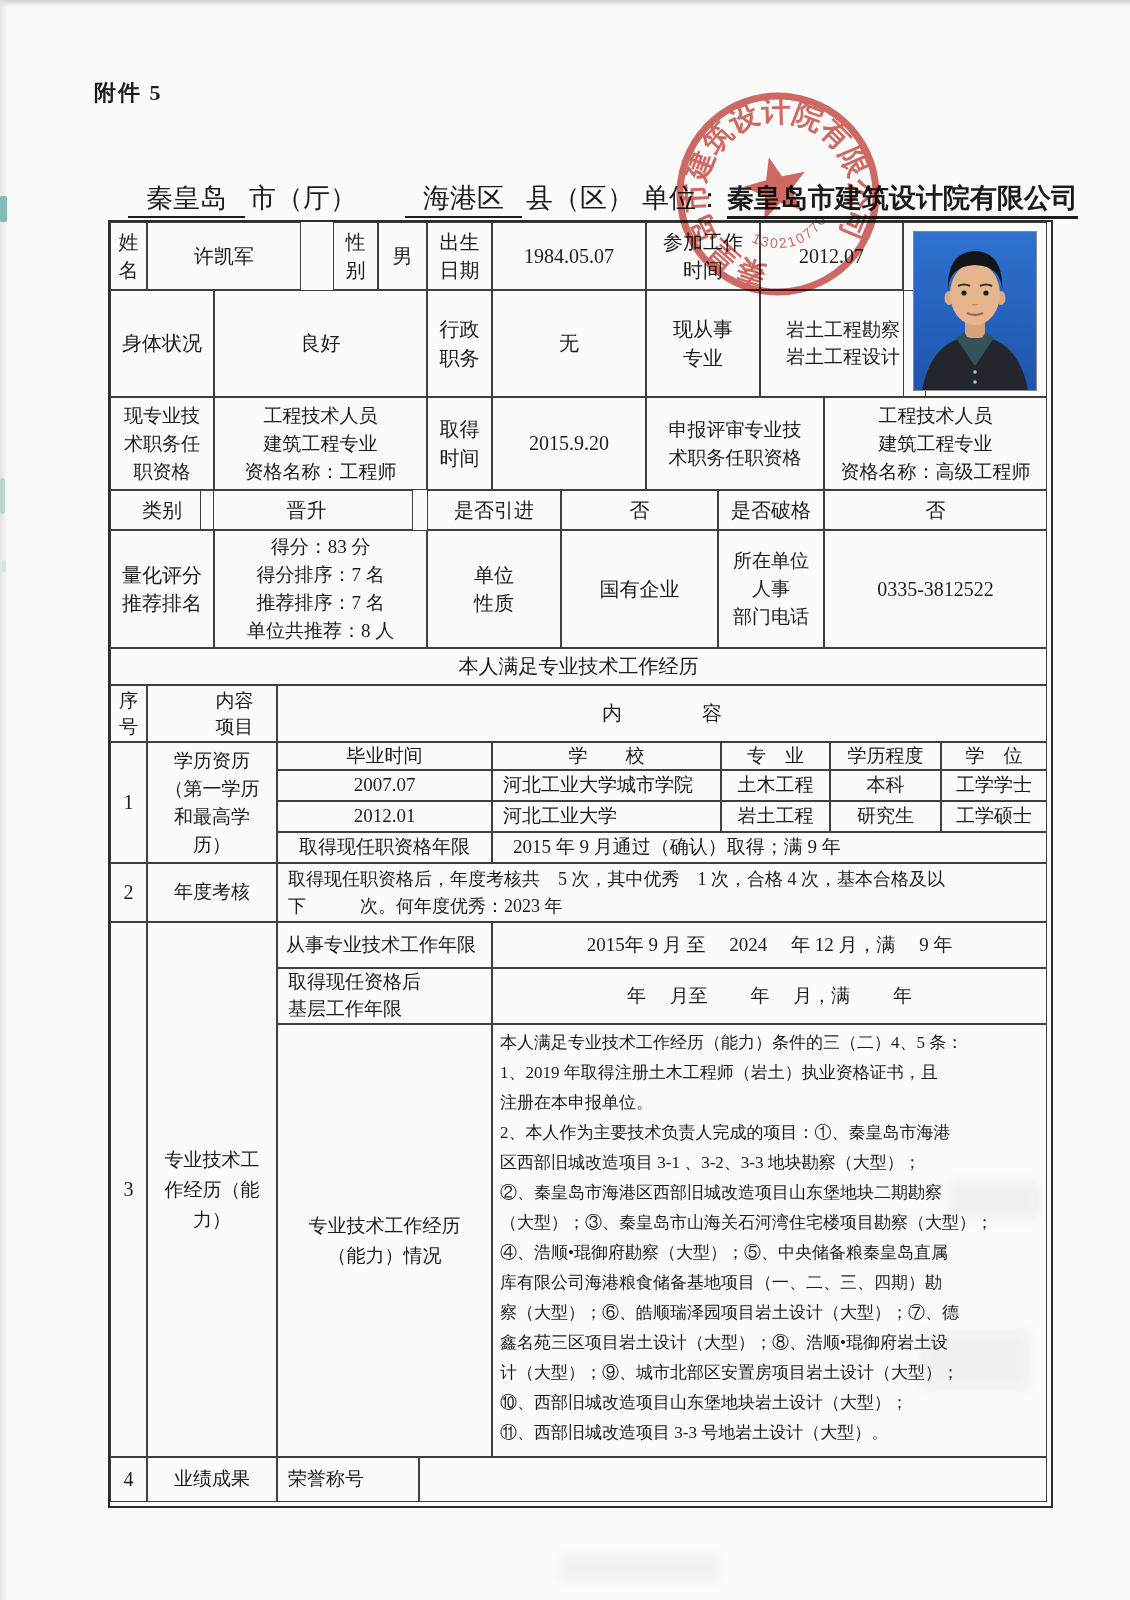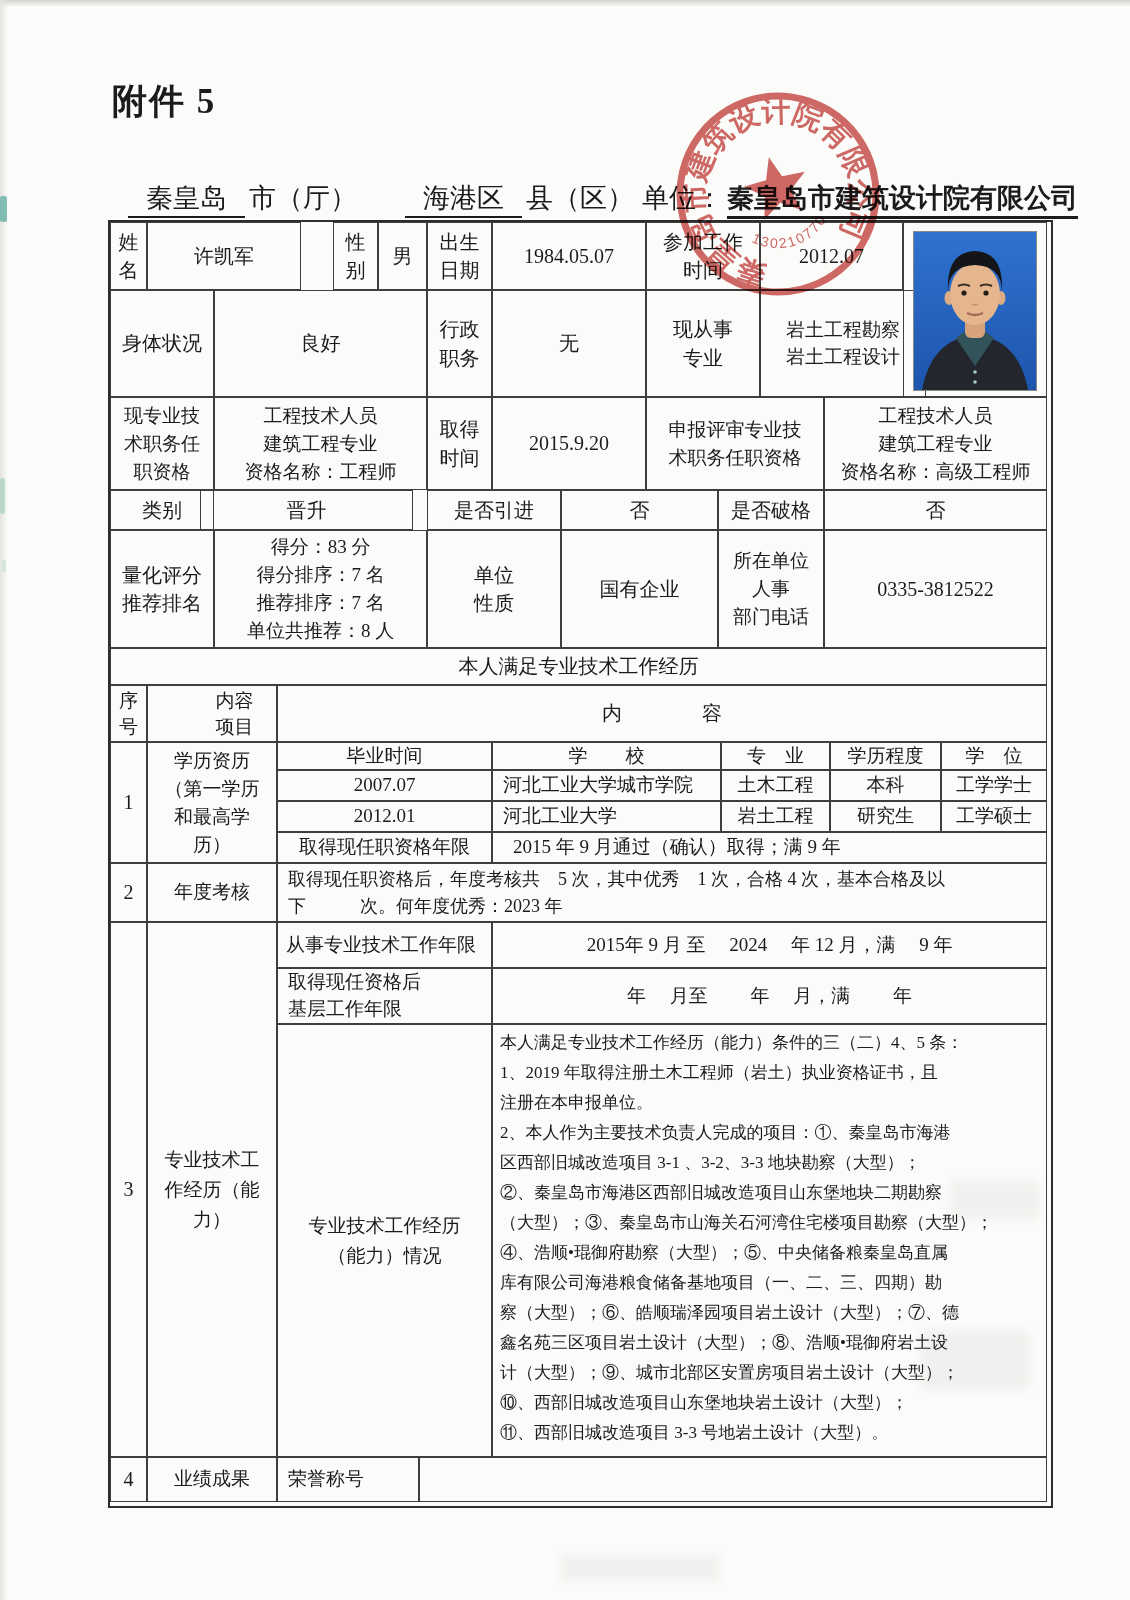--- a/index.html
+++ b/index.html
@@ -8,21 +8,21 @@
   .edge-top{position:absolute;left:0;top:0;width:100%;height:7px;
         background:linear-gradient(#d2d2cf,rgba(255,255,255,0));}
   .edge-left{position:absolute;left:0;top:0;width:8px;height:100%;
         background:linear-gradient(90deg,#e3e3df,rgba(255,255,255,0));}
   .scan-mark{position:absolute;border-radius:2px;}
   .m1{left:0;top:196px;width:7px;height:26px;background:#6fb3a9;opacity:.85;}
   .m2{left:0;top:478px;width:5px;height:36px;background:#9ccab8;opacity:.6;}
   .m3{left:2px;top:560px;width:4px;height:12px;background:#b9d8cc;opacity:.5;}
   .smudge{position:absolute;background:#9a9a97;filter:blur(4px);opacity:.10;border-radius:6px;}
 
-  .attachment{position:absolute;left:112px;top:78px;font-size:35px;font-weight:600;letter-spacing:2px;text-align:center;}
+  .attachment{position:absolute;left:94px;top:78px;font-size:22px;font-weight:600;letter-spacing:2px;text-align:center;}
   .title{position:absolute;left:110px;top:146px;width:937px;text-align:center;
          font-size:30px;font-weight:700;letter-spacing:1px;
          font-family:"Liberation Sans",sans-serif;color:#101010;}
   .subline{position:absolute;left:128px;top:180px;font-size:27px;white-space:nowrap;}
   .subline .u{border-bottom:2.5px solid #1c1c1c;padding:0 18px;display:inline-block;}
   .subline .u2{border-bottom:3px solid #1c1c1c;display:inline-block;font-weight:600;}
   .subline .lbl{display:inline-block;margin:0 4px;}
   .g1{margin-left:44px;}
   .g2{margin-left:34px;}
 

